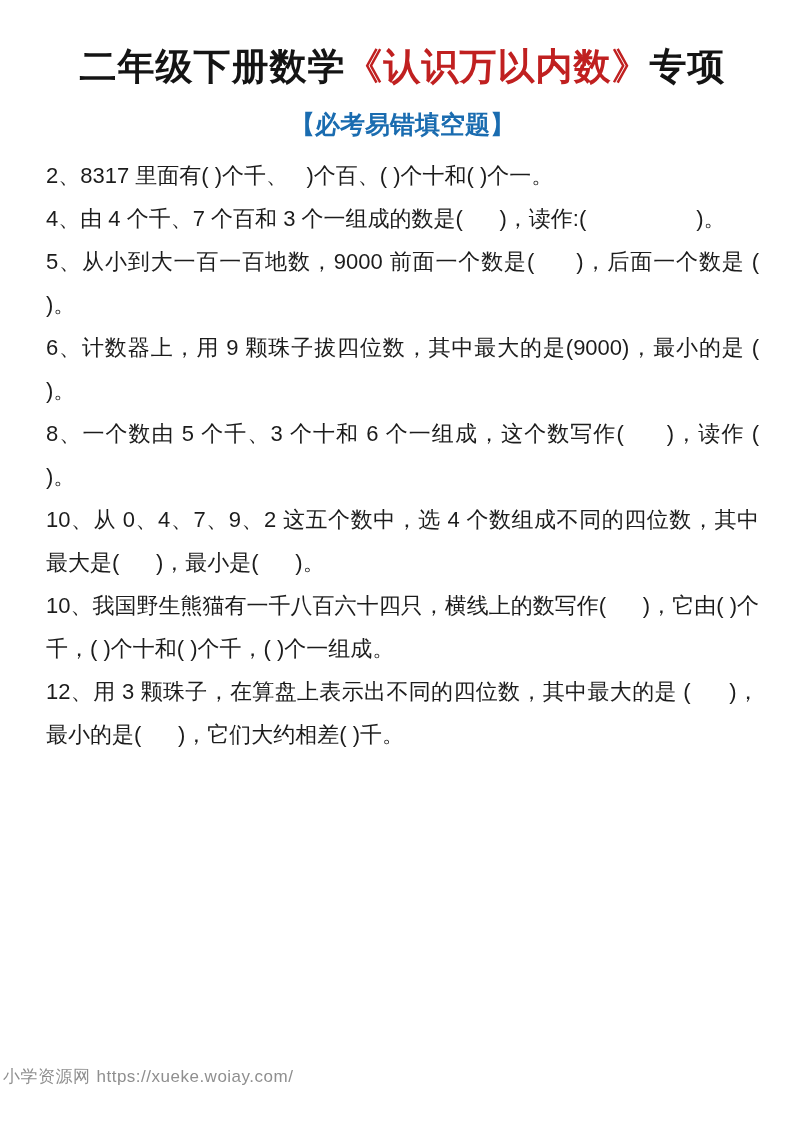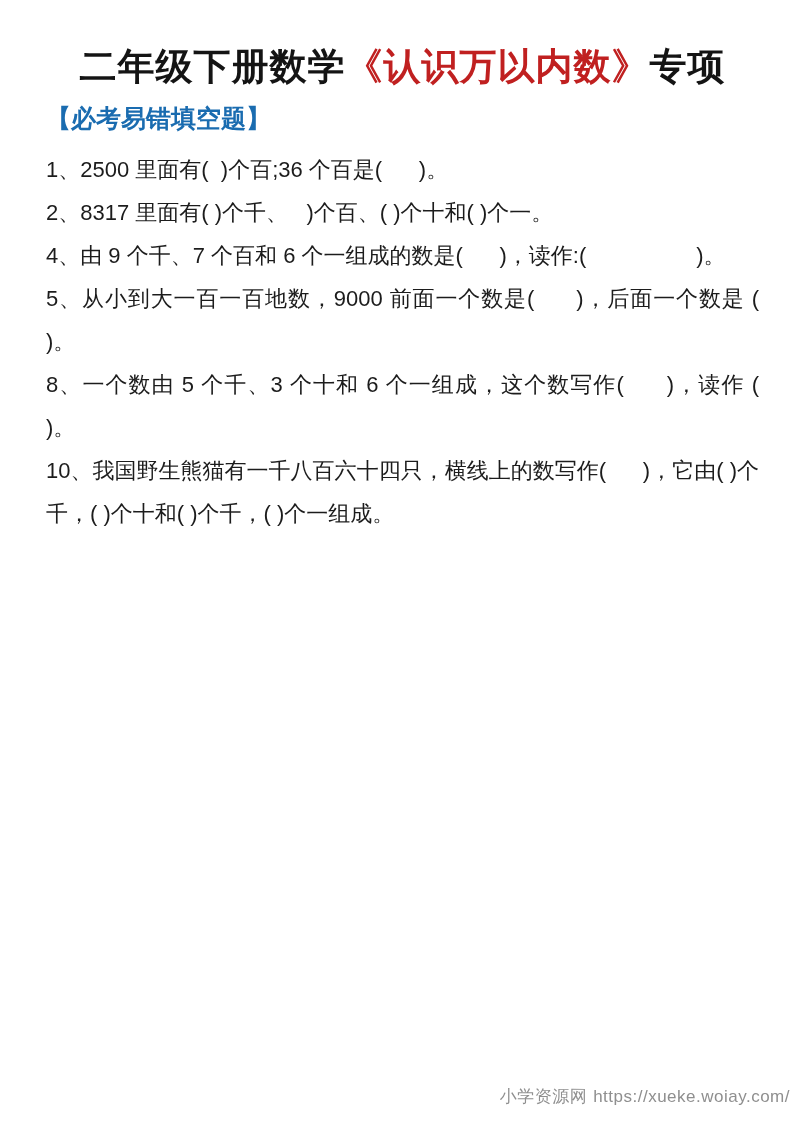--- a/index.html
+++ b/index.html
@@ -18,64 +18,67 @@
     font-family: "Liberation Sans", sans-serif;
     color: #1c1c1c;
     overflow: hidden;
   }
   .doc-title {
     text-align: center;
     font-size: 37px;
     font-weight: 900;
     letter-spacing: 1px;
     color: #141414;
-    margin: 6px 0 10px 0;
+    margin: 6px 0 16px 0;
     white-space: nowrap;
   }
   .doc-title .hl {
     font-weight: 900;
   }
   .doc-subtitle {
+    text-align: center;
     font-size: 25px;
     font-weight: bold;
     margin: 0 0 13px 0;
   }
   .questions p {
     margin: 0;
     font-size: 22px;
     line-height: 43px;
     text-align: justify;
     white-space: pre-wrap;
     word-break: break-all;
   }
   .footer {
     position: absolute;
     left: 0;
-    bottom: 14px;
+    bottom: 34px;
     width: 100%;
-    text-align: right;
+    text-align: left;
     font-size: 17px;
     color: #8f8f8f;
     letter-spacing: 0.5px;
   }
   .footer span { margin: 0 3px; }
 </style>
 </head>
 <body>
 
 <div class="page">
 
   <h1 class="doc-title"><span>二年级下册数学</span><span class="hl" style="color: rgb(192, 32, 32);">《认识万以内数》</span><span>专项</span></h1>
 
   <h2 class="doc-subtitle" style="color: rgb(26, 108, 176);">【必考易错填空题】</h2>
 
   <div class="questions">
-    <p>1、2500 里面有(  )个百;36 个百是(      )。</p>
     <p>2、8317 里面有( )个千、   )个百、( )个十和( )个一。</p>
-    <p>4、由 9 个千、7 个百和 6 个一组成的数是(      )，读作:(                  )。</p>
+    <p>4、由 4 个千、7 个百和 3 个一组成的数是(      )，读作:(                  )。</p>
     <p>5、从小到大一百一百地数，9000 前面一个数是(      )，后面一个数是 (      )。</p>
+    <p>6、计数器上，用 9 颗珠子拔四位数，其中最大的是(9000)，最小的是 (      )。</p>
     <p>8、一个数由 5 个千、3 个十和 6 个一组成，这个数写作(      )，读作 (              )。</p>
+    <p>10、从 0、4、7、9、2 这五个数中，选 4 个数组成不同的四位数，其中最大是(      )，最小是(      )。</p>
     <p>10、我国野生熊猫有一千八百六十四只，横线上的数写作(      )，它由( )个千，( )个十和( )个千，( )个一组成。</p>
+    <p>12、用 3 颗珠子，在算盘上表示出不同的四位数，其中最大的是 (      )，最小的是(      )，它们大约相差( )千。</p>
   </div>
 
   <div class="footer" style="color: rgb(143, 143, 143);"><span>小学资源网</span><span>https://xueke.woiay.com/</span></div>
 
 </div>
 
 </body></html>

